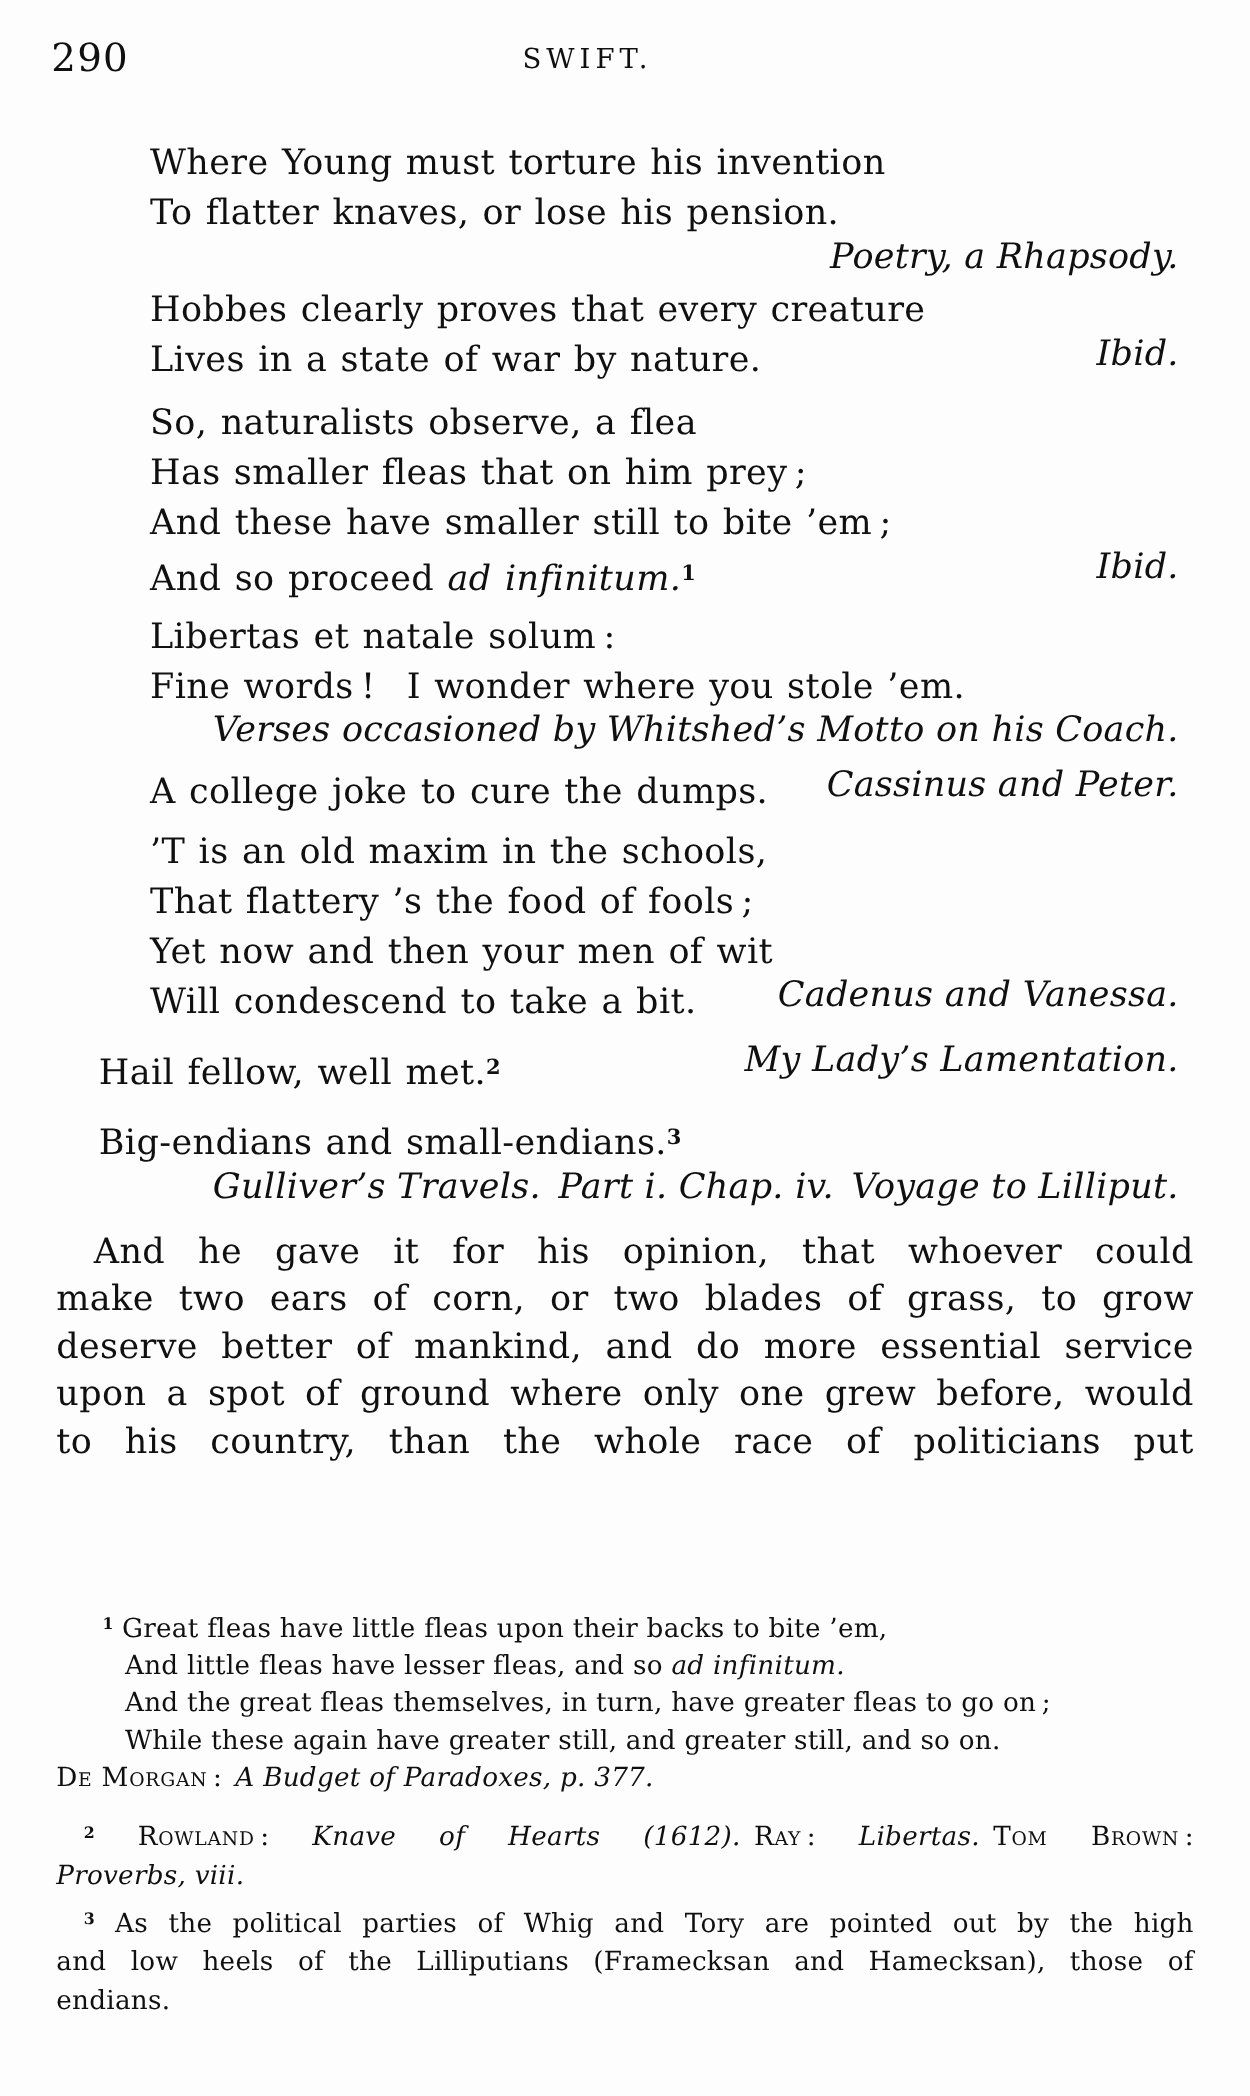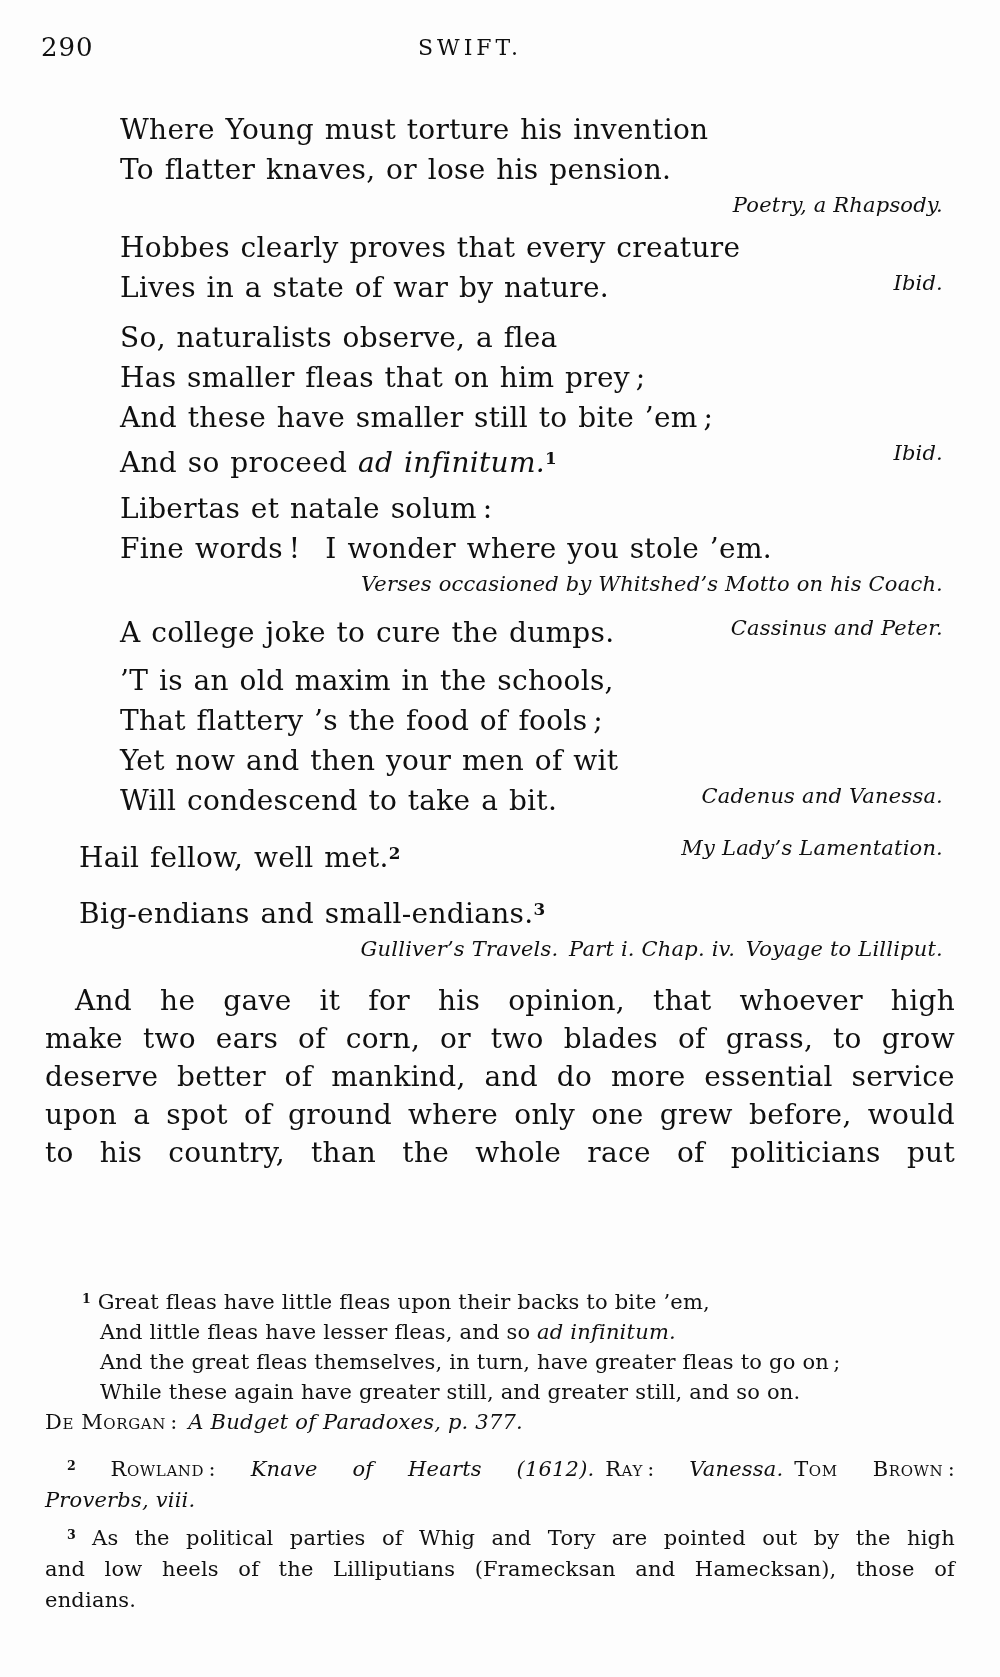--- a/index.html
+++ b/index.html
@@ -9,29 +9,29 @@
     width:1000px; height:1677px;
     margin:0 auto;
     background:var(--paper,#fdfdfd);
     color:var(--ink,#101010);
     font-family:"DejaVu Serif", "Liberation Serif", serif;
     padding:30px 45px 0 45px;
     overflow:hidden;
   }
   
   .hdr { position:relative; height:40px; }
-  .pgnum { position:absolute; left:-4px; top:0; font-size:26px; line-height:34px; letter-spacing:1px; }
+  .pgnum { position:absolute; left:-4px; top:0; font-size:31px; line-height:34px; letter-spacing:1px; }
   .runtitle { position:absolute; left:0; right:60px; top:4px; text-align:center;
               font-size:22px; line-height:28px; letter-spacing:4px; }
   
   figure.quote { padding-left:75px; }
   figure.quote.flush { padding-left:34px; }
   .vline { font-size:28px; line-height:40px; letter-spacing:.3px; word-spacing:1.5px; white-space:pre-wrap; }
   .vrow { display:flex; justify-content:space-between; align-items:flex-start; padding-right:12px;gap:32px; }
-  .attr { font-style:italic; font-size:21px; line-height:30px; white-space:pre-wrap; letter-spacing:.2px; }
+  .attr { font-style:italic; font-size:28px; line-height:30px; white-space:pre-wrap; letter-spacing:.2px; }
   .attr.block { text-align:right; padding-right:12px; }
   
   .q1{margin-top:40px}.q2{margin-top:8px}.q3{margin-top:10px}.q4{margin-top:6px}
   .q5{margin-top:14px}.q6{margin-top:8px}.q7{margin-top:12px}.q8{margin-top:10px}
   
   .prose { margin-top:18px; font-size:28px; letter-spacing:.3px; }
   .pline { line-height:38px; text-align:justify; text-align-last:justify; }
   .pline.first { text-indent:30px; }
   .prow { display:flex; justify-content:space-between; align-items:baseline; padding-right:12px; line-height:38px; }
   
@@ -113,38 +113,38 @@
       <span class="attr">My Lady’s Lamentation.</span>
     </div>
   </figure>
 
   <figure class="quote flush q8">
     <div class="vline"><span>Big-endians and small-endians.</span><span class="seg-sup">3</span></div>
     <div class="attr block">Gulliver’s Travels. Part i. Chap. iv. Voyage to Lilliput.</div>
   </figure>
 
   <div class="prose">
-    <div class="pline first">And he gave it for his opinion, that whoever high</div>
+    <div class="pline first">And he gave it for his opinion, that whoever could</div>
     <div class="pline">make two ears of corn, or two blades of grass, to grow</div>
     <div class="pline">deserve better of mankind, and do more essential service</div>
     <div class="pline">upon a spot of ground where only one grew before, would</div>
     <div class="pline">to his country, than the whole race of politicians put</div>
   </div>
 
   <div class="footnotes">
     <div class="fn1">
       <div class="fline first"><span class="seg-sup">1</span><span> Great fleas have little fleas upon their backs to bite ’em,</span></div>
       <div class="fline"><span>And little fleas have lesser fleas, and so </span><span class="seg-i">ad infinitum.</span></div>
       <div class="fline"><span>And the great fleas themselves, in turn, have greater fleas to go on ;</span></div>
       <div class="fline"><span>While these again have greater still, and greater still, and so on.</span></div>
     </div>
     <div class="fline fattr"><span class="seg-sc">De Morgan</span><span> : </span><span class="seg-i">A Budget of Paradoxes, p. 377.</span></div>
 
     <div class="fn2">
-      <div class="fline just indent"><span class="seg-sup">2</span><span> </span><span class="seg-sc">Rowland</span><span> : </span><span class="seg-i">Knave of Hearts (1612).</span><span> </span><span class="seg-sc">Ray</span><span> : </span><span class="seg-i">Vanessa.</span><span> </span><span class="seg-sc">Tom Brown</span><span> :</span></div>
+      <div class="fline just indent"><span class="seg-sup">2</span><span> </span><span class="seg-sc">Rowland</span><span> : </span><span class="seg-i">Knave of Hearts (1612).</span><span> </span><span class="seg-sc">Ray</span><span> : </span><span class="seg-i">Libertas.</span><span> </span><span class="seg-sc">Tom Brown</span><span> :</span></div>
       <div class="fline"><span class="seg-i">Proverbs, viii.</span></div>
     </div>
 
     <div class="fn3">
       <div class="fline just indent"><span class="seg-sup">3</span><span> As the political parties of Whig and Tory are pointed out by the high</span></div>
       <div class="fline just"><span>and low heels of the Lilliputians (Framecksan and Hamecksan), those of</span></div>
       <div class="fline"><span>endians.</span></div>
     </div>
   </div>
 

